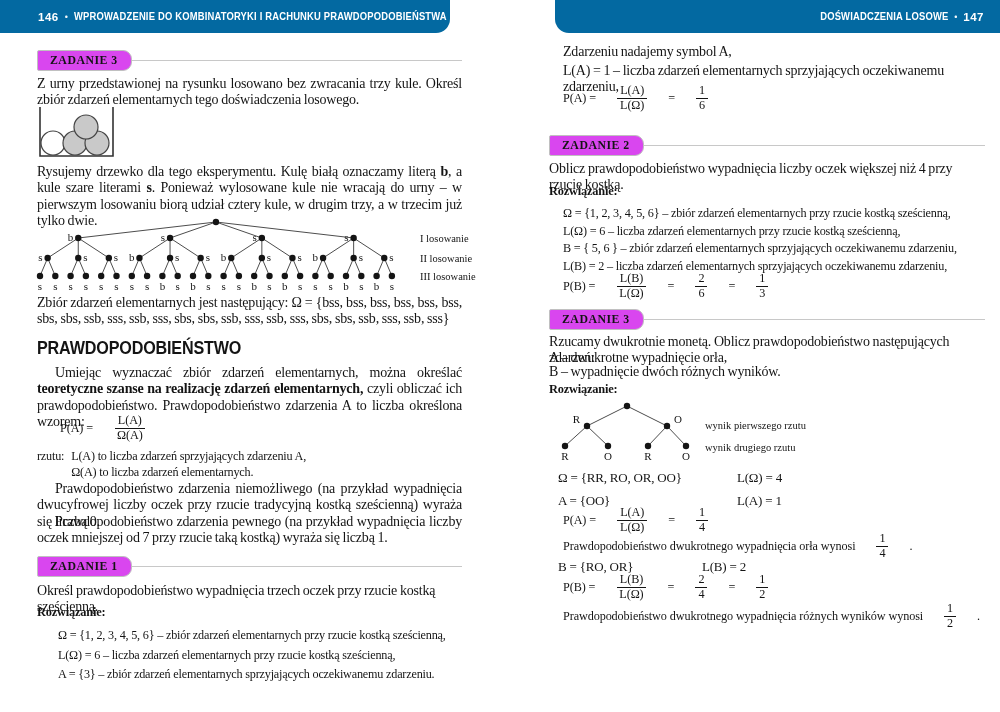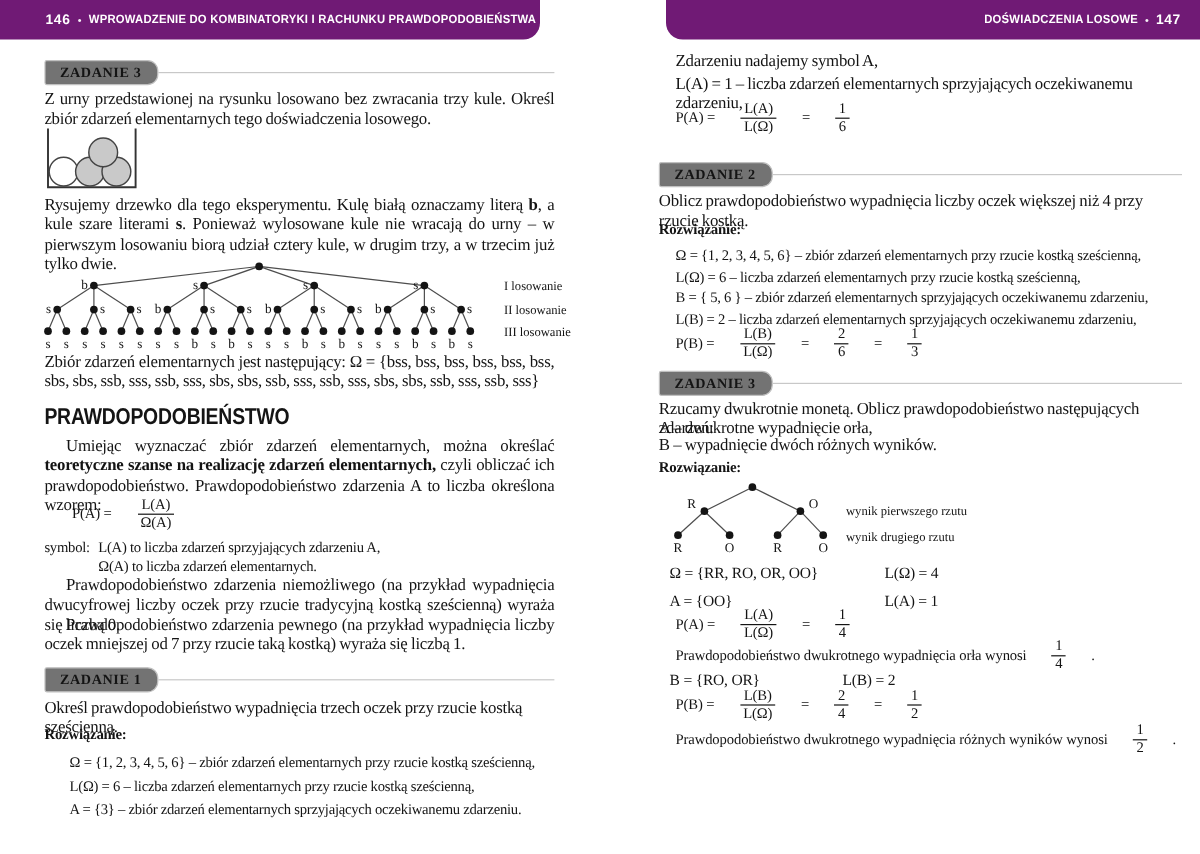--- a/index.html
+++ b/index.html
@@ -1,30 +1,30 @@
 <!DOCTYPE html>
 <html><head>
 <meta charset="utf-8">
 <style>
   html,body{margin:0;padding:0;}
   body{width:1000px;height:712px;background:#fdfdfd;font-family:"Liberation Serif",serif;color:#141414;position:relative;overflow:hidden;}
   .spread{position:relative;width:1000px;height:712px;display:flex;}
   .page{position:relative;width:500px;height:712px;background:#fff;}
   
-  .bar{position:absolute;top:0;height:33px;background:#701a75;color:#fff;display:flex;align-items:center;
+  .bar{position:absolute;top:0;height:33px;background:#0369a1;color:#fff;display:flex;align-items:center;
        font-family:"Liberation Sans",sans-serif;box-sizing:border-box;}
   .bar-left{left:0;width:450px;border-radius:0 0 14px 0;padding-left:38px;}
   .bar-right{left:55px;width:445px;border-radius:0 0 0 14px;justify-content:flex-end;padding-right:16px;}
   .bar-num{font-weight:bold;font-size:11.5px;letter-spacing:0.5px;}
   .bar-sep{font-size:9px;margin:0 6px;opacity:.95;}
   .bar-title{font-weight:bold;font-size:10px;letter-spacing:0.2px;transform:scaleX(.94);transform-origin:left center;white-space:nowrap;}
   .bar-right .bar-title{transform-origin:right center;}
   
   .badge-row{position:absolute;display:flex;align-items:center;}
-  .badge{background:#737373;border:1px solid #c0c0c0;border-radius:2px 9px 9px 2px;font-weight:bold;
+  .badge{background:#d946ef;border:1px solid #c0c0c0;border-radius:2px 9px 9px 2px;font-weight:bold;
          font-size:11.8px;letter-spacing:0.5px;padding:2px 13px 2px 12px;white-space:nowrap;}
   .rule{flex:1;height:1px;background:#c8c8c8;}
   
   .txt{position:absolute;margin:0;font-size:14px;line-height:16.4px;letter-spacing:-0.2px;word-spacing:-0.5px;text-align:justify;}
   .nojust{text-align:left;}
   .indent{text-indent:18px;}
   .wL{width:425px;}
   .wR{width:424px;}
   .sol-label{position:absolute;margin:0;font-weight:bold;font-size:12.4px;letter-spacing:-0.2px;}
   .sol-lines{position:absolute;font-size:12.2px;letter-spacing:-0.2px;}
@@ -205,21 +205,21 @@
 
     <div class="formula" style="top:414px;left:60px;">
         <span>P(A) =</span>
         <span class="frac">
           <span class="num">L(A)</span>
           <span class="den">Ω(A)</span>
         </span>
       </div>
 
     <div class="gdzie-row" style="top:448px;left:37px;">
-      <span>symbol:</span>
+      <span>rzutu:</span>
       <span>
         <div>L(A) to liczba zdarzeń sprzyjających zdarzeniu A,</div>
         <div>Ω(A) to liczba zdarzeń elementarnych.</div>
       </span>
     </div>
 
     <p class="txt wL indent" style="top:481px;left:37px;">Prawdopodobieństwo zdarzenia niemożliwego (na przykład wypadnięcia dwucyfrowej liczby oczek przy rzucie tradycyjną kostką sześcienną) wyraża się liczbą 0.</p>
     <p class="txt wL indent" style="top:514px;left:37px;">Prawdopodobieństwo zdarzenia pewnego (na przykład wypadnięcia liczby oczek mniejszej od 7 przy rzucie taką kostką) wyraża się liczbą 1.</p>
 
     <div class="badge-row" style="top:556px;left:37px;width:425px;">

